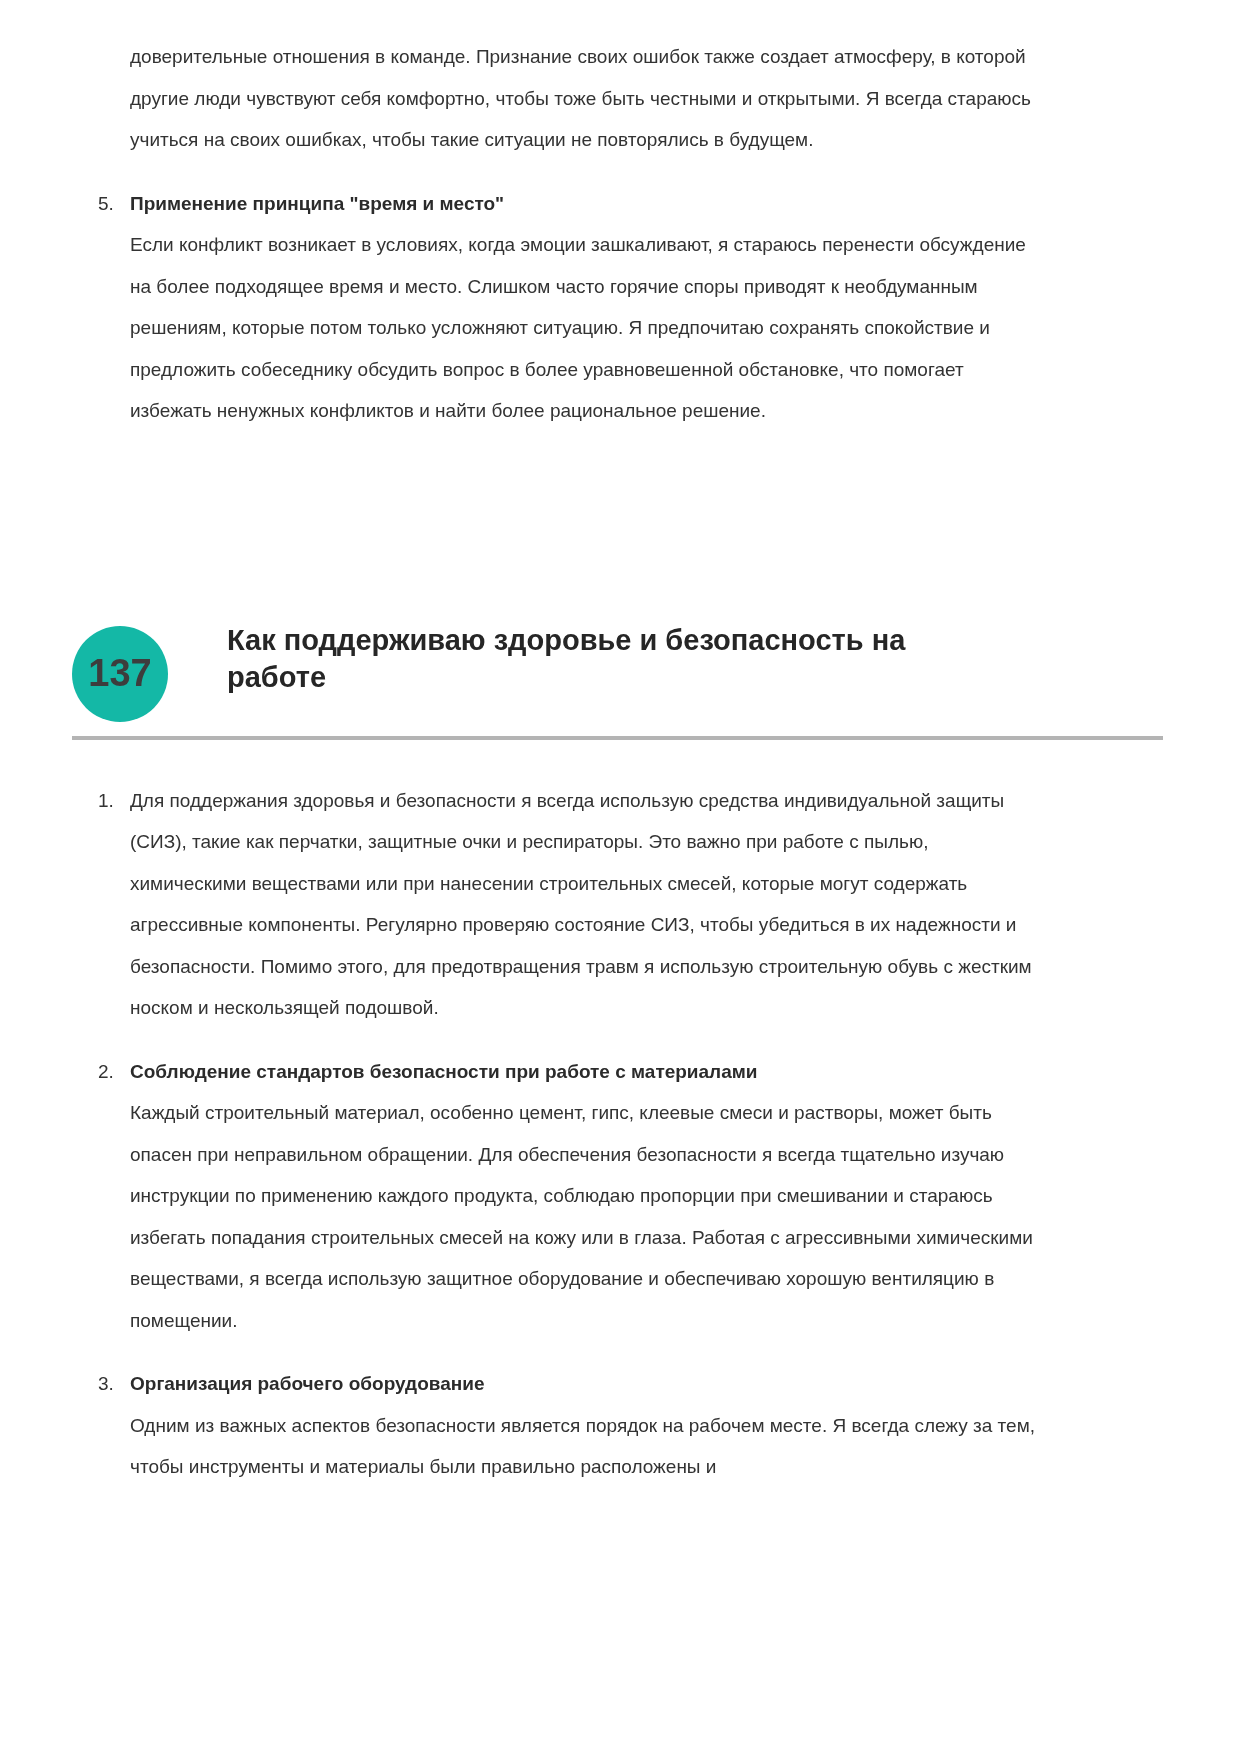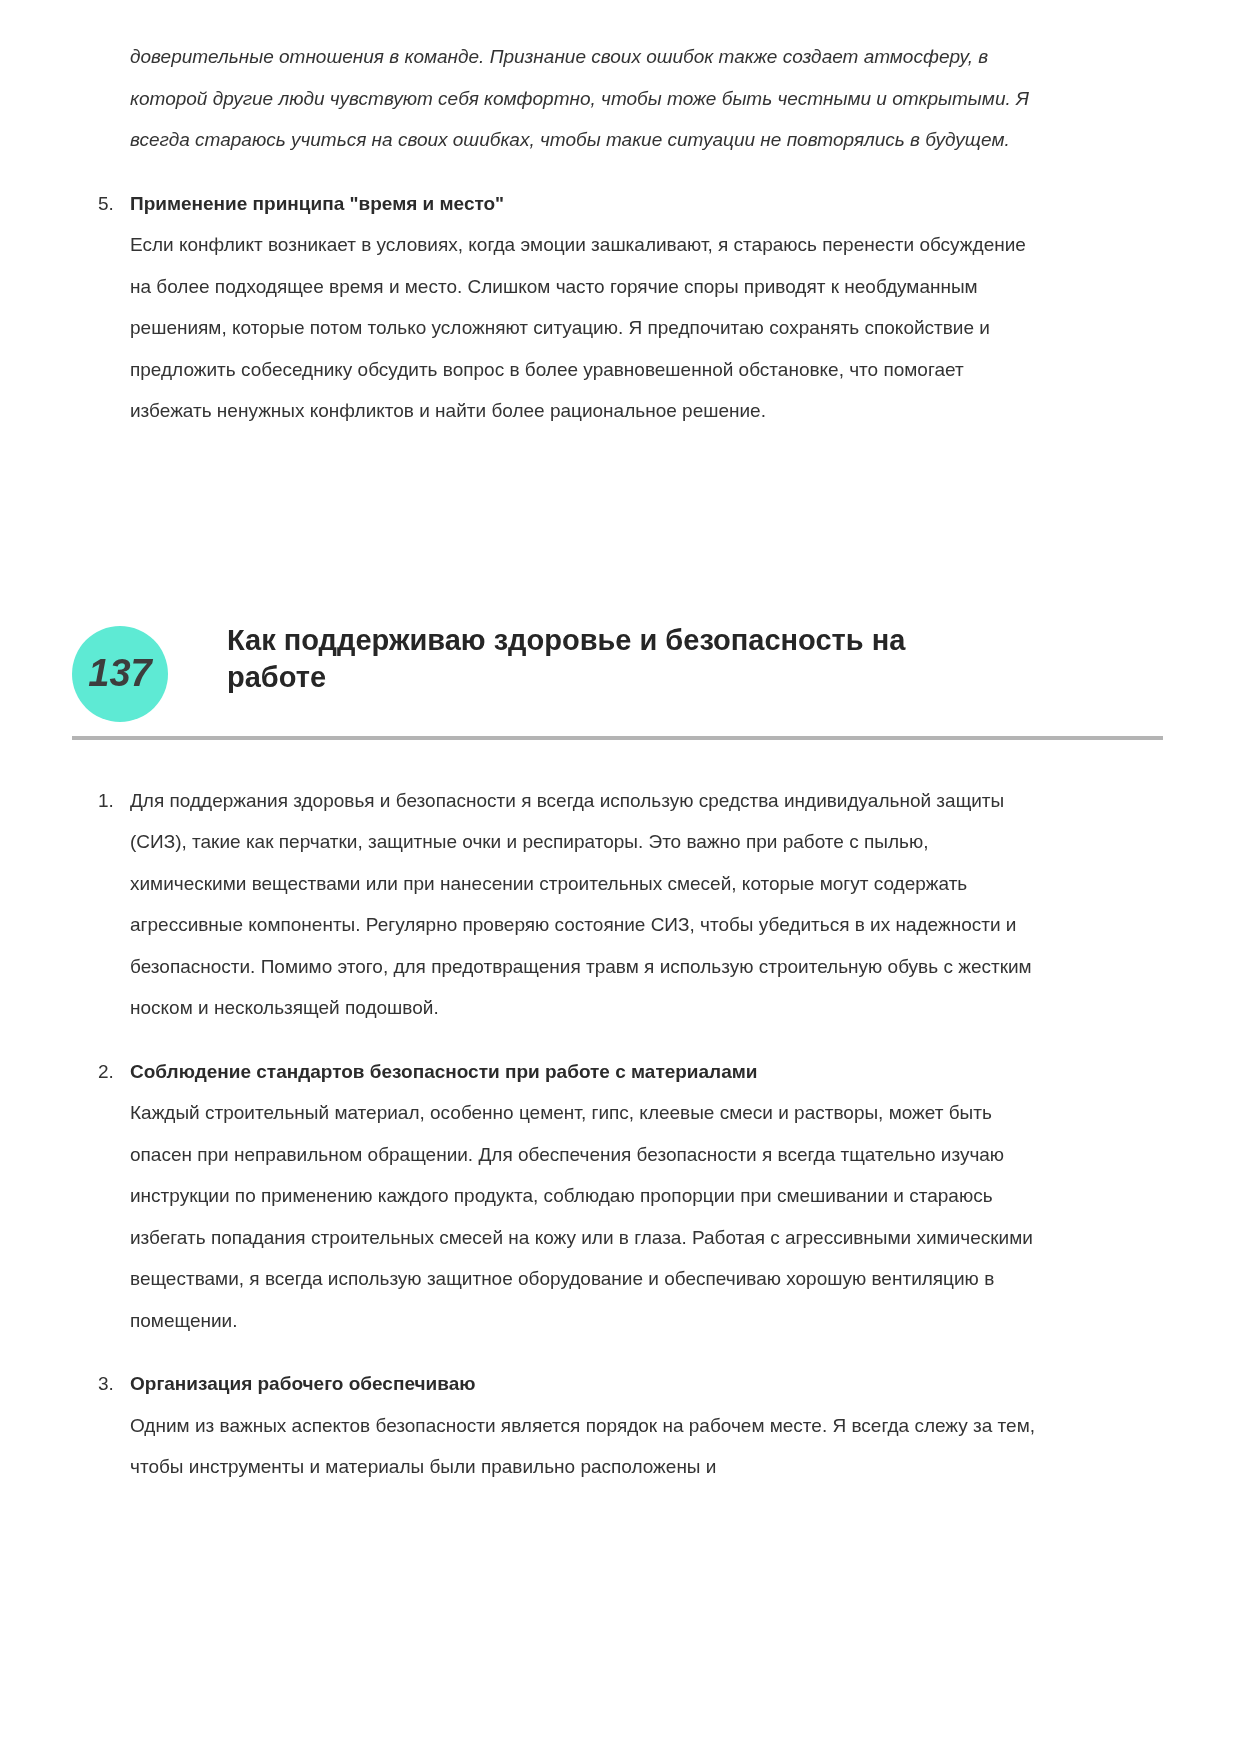--- a/index.html
+++ b/index.html
@@ -19,21 +19,20 @@
   }
   .body-text {
     font-size: 19px;
     line-height: 41.5px;
     margin: 0;
     max-width: 910px;
     color: #333333;
   }
   .intro {
     margin-left: 58px;
-    font-style: italic;
   }
   .qa-list {
     list-style: none;
     margin: 0;
     padding: 0;
   }
   .qa-list li {
     position: relative;
     padding-left: 58px;
     margin-top: 22px;
@@ -103,21 +102,21 @@
       <li>
         <span class="num">5.</span>
         <div class="item-content">
           <div class="item-title">Применение принципа "время и место"</div>
           <div class="body-text">Если конфликт возникает в условиях, когда эмоции зашкаливают, я стараюсь перенести обсуждение на более подходящее время и место. Слишком часто горячие споры приводят к необдуманным решениям, которые потом только усложняют ситуацию. Я предпочитаю сохранять спокойствие и предложить собеседнику обсудить вопрос в более уравновешенной обстановке, что помогает избежать ненужных конфликтов и найти более рациональное решение.</div>
         </div>
       </li>
     </ol>
 
     <div class="section-header">
-      <div class="badge" style="background-color: #5eead4; font-style: italic;">137</div>
+      <div class="badge" style="background-color: #14b8a6;">137</div>
       <h2 class="section-title">Как поддерживаю здоровье и безопасность на работе</h2>
     </div>
 
     <div class="divider" style="background-color: rgb(180, 180, 180);"></div>
 
     <ol class="qa-list answers">
       <li>
         <span class="num">1.</span>
         <div class="item-content">
           <div class="body-text">Для поддержания здоровья и безопасности я всегда использую средства индивидуальной защиты (СИЗ), такие как перчатки, защитные очки и респираторы. Это важно при работе с пылью, химическими веществами или при нанесении строительных смесей, которые могут содержать агрессивные компоненты. Регулярно проверяю состояние СИЗ, чтобы убедиться в их надежности и безопасности. Помимо этого, для предотвращения травм я использую строительную обувь с жестким носком и нескользящей подошвой.</div>
@@ -126,20 +125,20 @@
       <li>
         <span class="num">2.</span>
         <div class="item-content">
           <div class="item-title">Соблюдение стандартов безопасности при работе с материалами</div>
           <div class="body-text">Каждый строительный материал, особенно цемент, гипс, клеевые смеси и растворы, может быть опасен при неправильном обращении. Для обеспечения безопасности я всегда тщательно изучаю инструкции по применению каждого продукта, соблюдаю пропорции при смешивании и стараюсь избегать попадания строительных смесей на кожу или в глаза. Работая с агрессивными химическими веществами, я всегда использую защитное оборудование и обеспечиваю хорошую вентиляцию в помещении.</div>
         </div>
       </li>
       <li>
         <span class="num">3.</span>
         <div class="item-content">
-          <div class="item-title">Организация рабочего обеспечиваю</div>
+          <div class="item-title">Организация рабочего оборудование</div>
           <div class="body-text">Одним из важных аспектов безопасности является порядок на рабочем месте. Я всегда слежу за тем, чтобы инструменты и материалы были правильно расположены и</div>
         </div>
       </li>
     </ol>
 
   </div>
 </div>
 
 </body></html>

